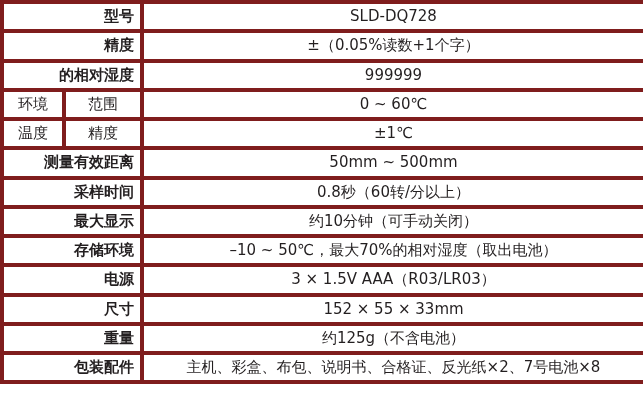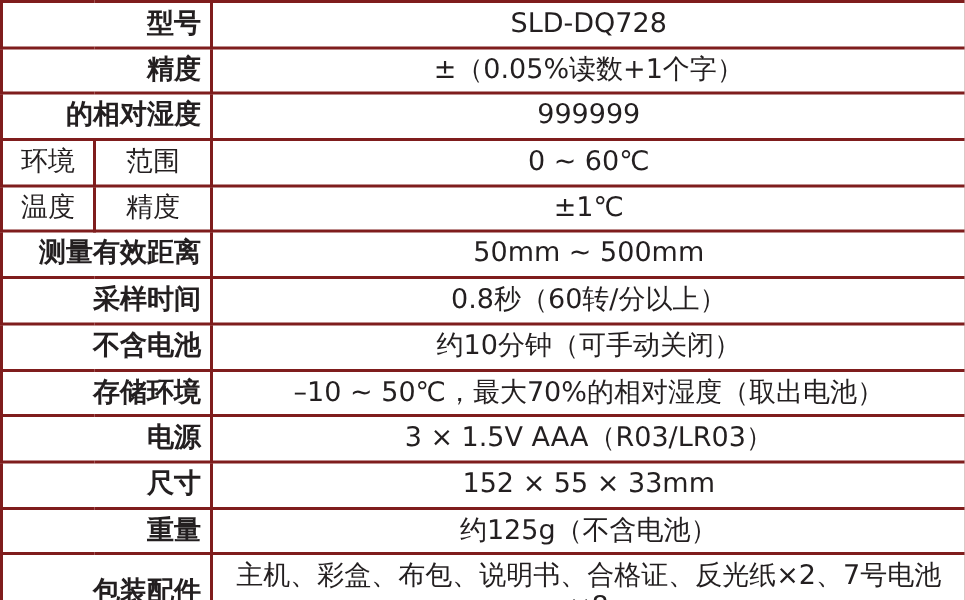--- a/index.html
+++ b/index.html
@@ -13,22 +13,22 @@
     font-family: "DejaVu Sans", "Liberation Sans", sans-serif;
     color: #231f20;
     overflow: hidden;
   }
   #spec-table {
     width: 643px;
     border-collapse: collapse;
     table-layout: fixed;
   }
   #spec-table td {
-    border: 2px solid #7f1d1d;
-    font-size: 18px;
+    border: 4px solid #7f1d1d;
+    font-size: 15px;
     line-height: 1.15;
     padding: 4px 6px;
     vertical-align: middle;
     height: 21px;
     box-sizing: border-box;
   }
   td.label {
     text-align: right;
     font-weight: bold;
     color: #231f20;
@@ -84,21 +84,21 @@
     </tr>
     <tr>
       <td class="label" colspan="2">测量有效距离</td>
       <td class="value">50mm ~ 500mm</td>
     </tr>
     <tr>
       <td class="label" colspan="2">采样时间</td>
       <td class="value">0.8秒（60转/分以上）</td>
     </tr>
     <tr>
-      <td class="label" colspan="2">不含电池</td>
+      <td class="label" colspan="2">最大显示</td>
       <td class="value">约10分钟（可手动关闭）</td>
     </tr>
     <tr>
       <td class="label" colspan="2">存储环境</td>
       <td class="value">–10 ~ 50℃，最大70%的相对湿度（取出电池）</td>
     </tr>
     <tr>
       <td class="label" colspan="2">电源</td>
       <td class="value">3 × 1.5V AAA（R03/LR03）</td>
     </tr>

